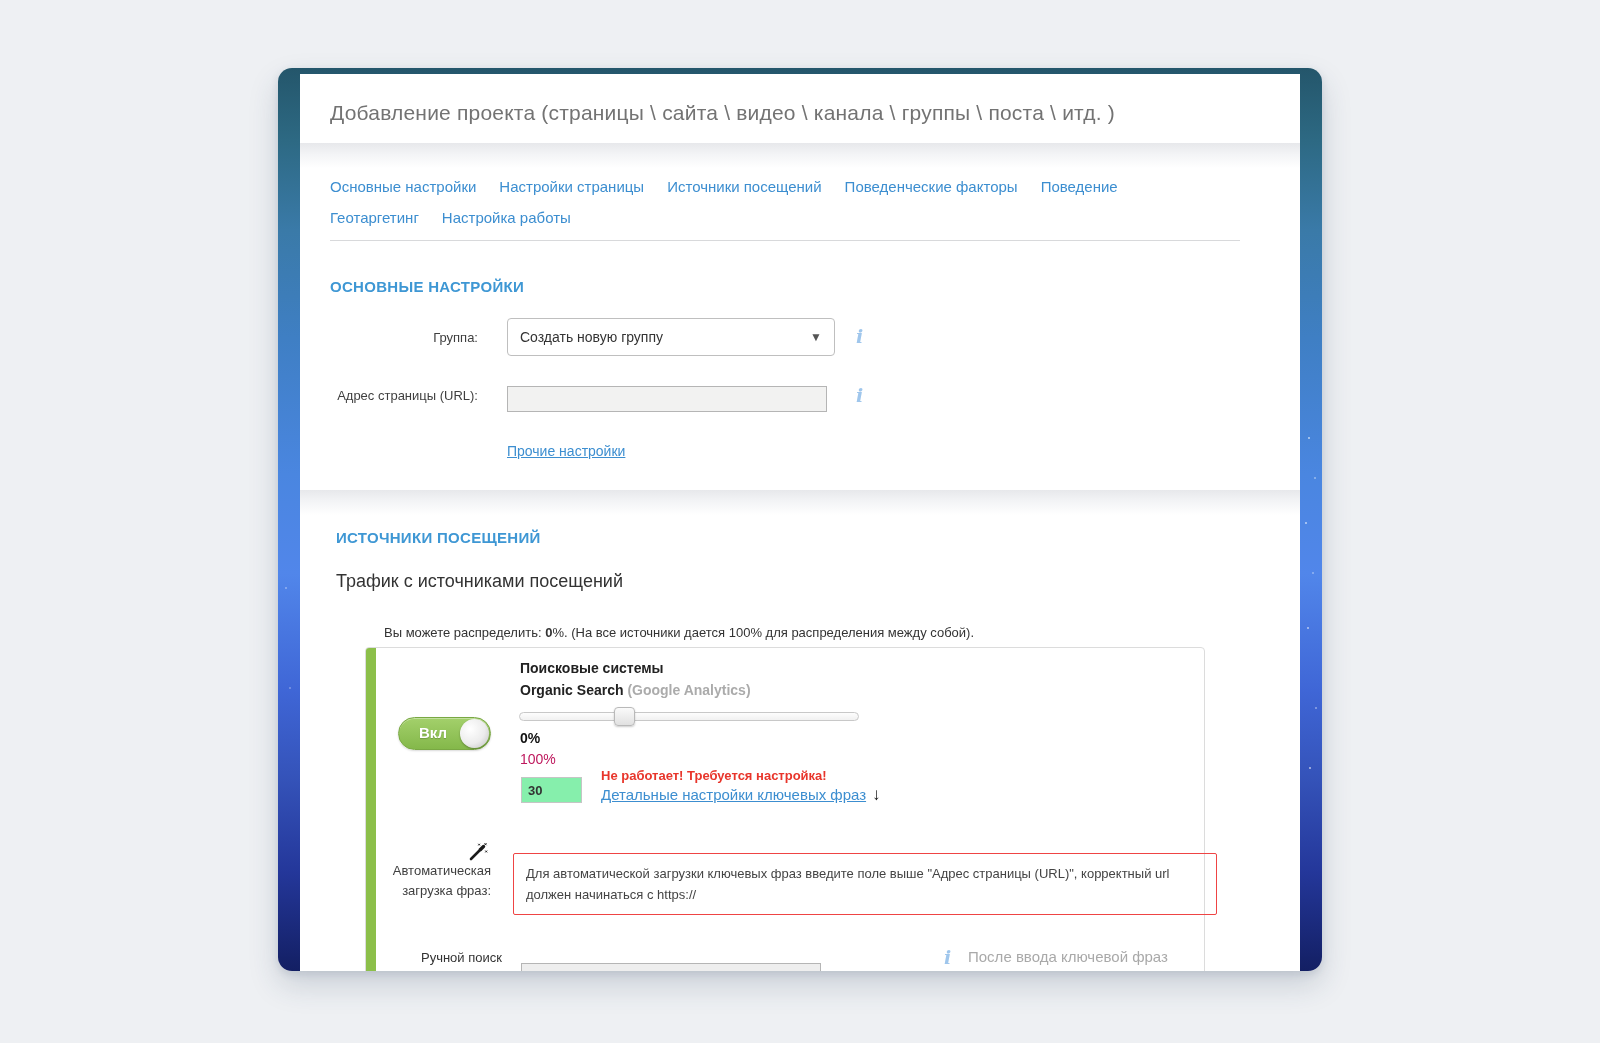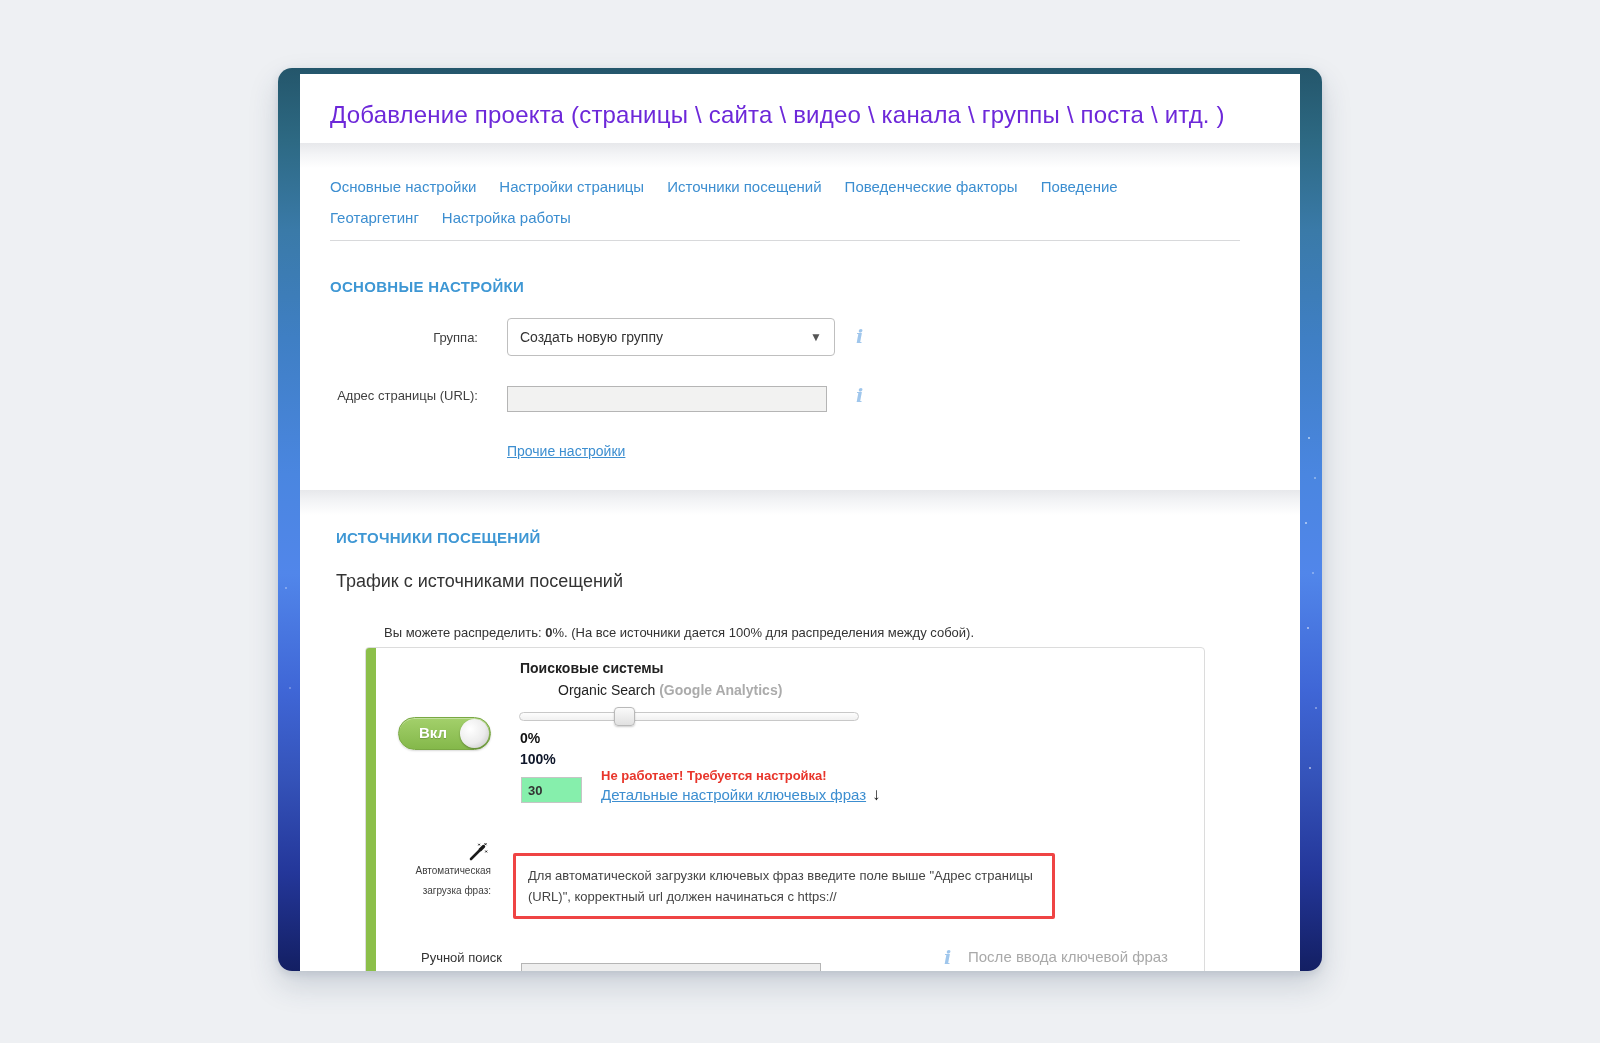--- a/index.html
+++ b/index.html
@@ -34,21 +34,21 @@
       radial-gradient(1.2px 1.2px at 12px 620px, rgba(255,255,255,.6), transparent);
     background-repeat:no-repeat;
   }
   .page {
     position:absolute; left:22px; top:6px; width:1000px; height:897px;
     background:#fff; overflow:hidden; z-index:2;
   }
   
   .page-title {
     position:absolute; left:30px; top:27px;
-    font-size:24px; color:#6d28d9; letter-spacing:.2px;
+    font-size:21px; color:#737373; letter-spacing:.2px;
   }
   .sep-bar { position:absolute; left:0; width:1000px; height:25px;
     background:linear-gradient(180deg,#e7e8eb 0%, #f3f4f6 45%, #ffffff 100%); }
   .sep-bar.one { top:69px; }
   .sep-bar.two { top:416px; }
   
   .tabs {
     position:absolute; left:30px; top:104px; width:860px;
     display:flex; flex-wrap:wrap; column-gap:23px; row-gap:14px;
     font-size:15px; color:#3c8ed0;
@@ -103,47 +103,47 @@
     position:absolute; left:20px; top:6px; font-size:15px; font-weight:bold; color:#fff;
     text-shadow:0 1px 1px rgba(0,0,0,.2);
   }
   .toggle .knob {
     position:absolute; right:1px; top:1px; width:29px; height:29px; border-radius:50%;
     background:radial-gradient(circle at 35% 35%, #ffffff 0%, #ececec 55%, #bdbdbd 100%);
     box-shadow:0 1px 2px rgba(0,0,0,.3);
   }
   .src-title { position:absolute; left:154px; top:12px; font-size:14px; font-weight:bold; color:#222; }
   .src-name  { position:absolute; left:154px; top:34px; font-size:14px; color:#222; }
-  .src-name .nm { font-weight:normal;margin-left:38px; }
+  .src-name .nm { font-weight:bold; }
   .src-name .note { font-weight:bold; color:#ababab; }
   .slider-track {
     position:absolute; left:153px; top:64px; width:340px; height:9px;
     border:1px solid #c8c8c8; border-radius:5px;
     background:linear-gradient(#fdfdfd,#f1f1f1); cursor:pointer;
   }
   .slider-knob {
     position:absolute; left:94px; top:-6px; width:21px; height:19px;
     border:1px solid #b9b9b9; border-radius:4px;
     background:linear-gradient(#fafafa,#e1e1e1);
     box-shadow:0 1px 2px rgba(0,0,0,.2); cursor:grab;
   }
   .pct-min { position:absolute; left:154px; top:82px;  font-size:14px; font-weight:bold; color:#111; }
-  .pct-max { position:absolute; left:154px; top:103px; font-size:14px; font-weight:bold; color:#0f172a;text-align:center; }
+  .pct-max { position:absolute; left:154px; top:103px; font-size:14px; font-weight:normal; color:#be185d;text-align:center; }
   .inp-30 { left:155px; top:129px; width:61px; height:26px; background:#86efac; border:1px solid #c5c5c5; font-weight:bold; }
   .warning { position:absolute; left:235px; top:120px; font-size:13px; font-weight:bold; color:#e8352b; }
   .details-row { position:absolute; left:235px; top:137px; font-size:15px; }
   .details-row .arr { color:#111; font-size:17px; font-weight:bold; text-decoration:none; margin-left:6px; }
   .wand { position:absolute; left:102px; top:194px; width:20px; height:20px; }
   .auto-label {
     position:absolute; left:10px; top:213px; width:115px;
-    font-size:10px; color:#3f3f3f; text-align:right; line-height:20px;padding-left:8px;
+    font-size:13px; color:#3f3f3f; text-align:right; line-height:20px;padding-left:8px;
   }
   .auto-box {
-    position:absolute; left:147px; top:205px; width:542px;
-    border:3px solid #ef4444; border-radius:2px;
+    position:absolute; left:147px; top:205px; width:704px;
+    border:1px solid #ef4444; border-radius:2px;
     padding:9px 12px; font-size:13px; color:#444; line-height:21px;
   }
   .manual-label { position:absolute; left:55px; top:302px; font-size:13px; color:#333; }
   .inp-manual { left:155px; top:315px; width:300px; height:30px; background:#eeeeee; border:1px solid #b5b5b5; }
   .i-manual { position:absolute; left:578px; top:298px; }
   .manual-hint { position:absolute; left:602px; top:300px; font-size:15px; color:#a9a9a9; }
 </style>
 </head>
 <body>
 

